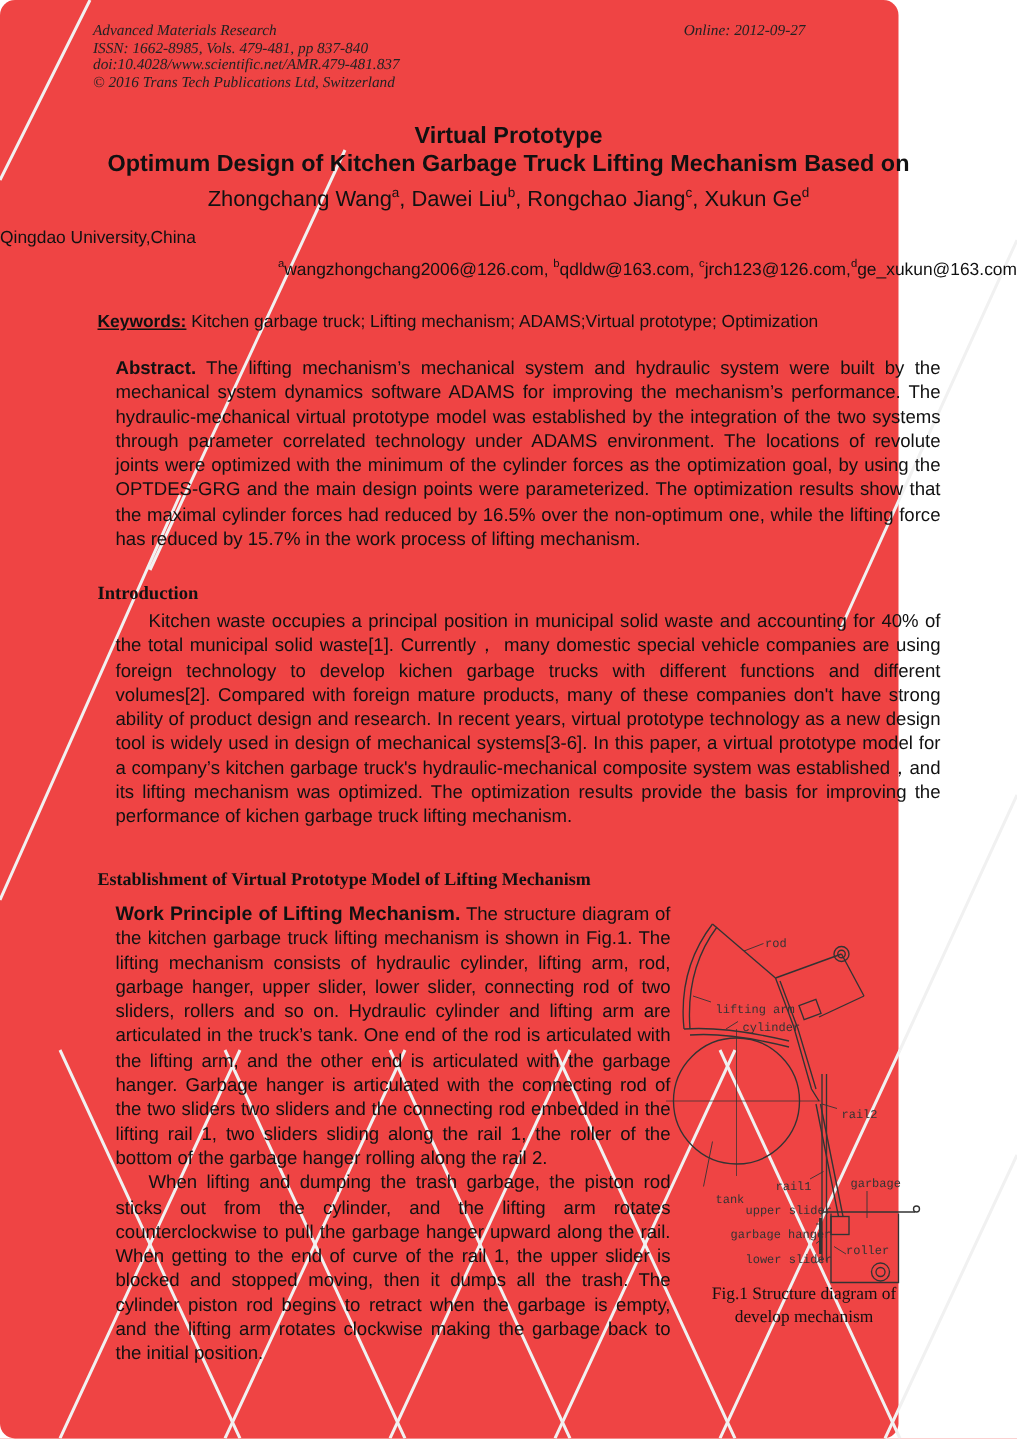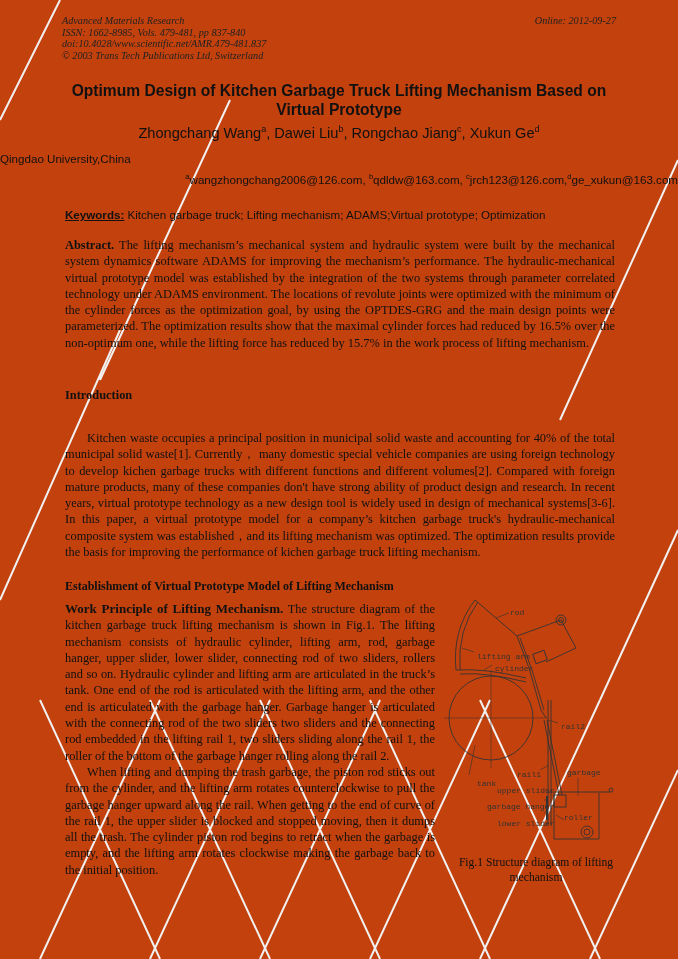--- a/index.html
+++ b/index.html
@@ -1,38 +1,38 @@
 <!DOCTYPE html>
 <html><head>
 <meta charset="utf-8">
 <style>
   html, body { margin: 0; padding: 0; background: #ffffff; }
   body { width: 678px; height: 959px; position: relative; overflow: hidden; color: #111; }
-  .page { position: absolute; left: 0; top: 0; width: 678px; height: 959px; background: #c2410c; }
+  .page { position: absolute; left: 0; top: 0; width: 599px; height: 959px; background: #ef4444; border-radius: 10px; }
   .hdr { position: absolute; font-family: "Liberation Serif", serif; font-style: italic; font-size: 10.2px; line-height: 11.5px; color: #222; }
   .hdr-left { left: 62px; top: 15px; }
   .hdr-right { right: 62px; top: 15px; }
   .title { position: absolute; left: 40px; width: 598px; top: 81px; text-align: center; font-family: "Liberation Sans", sans-serif; font-weight: bold; font-size: 15.6px; line-height: 19px; color: #111; }
   .authors { position: absolute; left: 0; width: 678px; top: 124px; text-align: center; font-family: Liberation Sans, sans-serif; font-size: 14.6px; line-height: 18px; }
   .authors sup { font-size: 9px; vertical-align: 6px; line-height: 0; }
   .affil { position: absolute; left: 0; width: 678px; top: 152px; text-align: left; font-family: "Liberation Sans", sans-serif; font-size: 11.6px; line-height: 14px; }
   .emails { position: absolute; left: 0; width: 678px; top: 173px; text-align: right; font-family: "Liberation Sans", sans-serif; font-size: 11.6px; line-height: 14px; }
   .emails sup { font-size: 7.5px; vertical-align: 5px; line-height: 0; }
   .keywords { position: absolute; left: 65px; width: 560px; top: 208px; font-family: "Liberation Sans", sans-serif; font-size: 11.6px; line-height: 14px; }
   .keywords b { font-weight: bold; text-decoration: underline; }
-  .body-text { font-family: Liberation Serif, serif; font-size: 12.4px; line-height: 16.3px; text-align: justify; color: #111; }
+  .body-text { font-family: Liberation Sans, sans-serif; font-size: 12.4px; line-height: 16.3px; text-align: justify; color: #111; margin-left: 12px; }
   .abstract { position: absolute; left: 65px; width: 550px; top: 237px; }
   .sec-head { position: absolute; font-family: "Liberation Serif", serif; font-weight: bold; font-size: 12.4px; line-height: 16px; text-align: center; }
   .intro-head { left: 65px; top: 387px; }
-  .intro { position: absolute; left: 65px; width: 550px; top: 430px; }
+  .intro { position: absolute; left: 65px; width: 550px; top: 406px; }
   .intro .indent { display: inline-block; width: 22px; }
   .est-head { left: 65px; top: 578px; font-size: 12px; }
   .work { position: absolute; left: 65px; width: 370px; top: 601px; }
   .work .indent { display: inline-block; width: 22px; }
-  .fig { position: absolute; left: 444px; top: 590px; width: 196px; height: 250px; }
+  .fig { position: absolute; left: 444px; top: 606px; width: 196px; height: 250px; }
   .fig svg text { font-family: "Liberation Mono", monospace; font-size: 8px; fill: #333; }
   .caption { position: absolute; left: 456px; width: 160px; top: 856px; text-align: center; font-family: "Liberation Serif", serif; font-size: 11.6px; line-height: 14.5px; }
   .caption b { font-weight: normal; }
   .wm { position: absolute; left: 0; top: 0; width: 678px; height: 959px; pointer-events: none; }
 </style>
 </head>
 <body>
 
 <div class="page">
 
@@ -41,27 +41,27 @@
       <path d="M0 120 L60 0 M40 959 L160 700 M150 959 L270 700 M260 959 L380 700 M370 959 L490 700 M480 959 L600 700 M590 959 L678 770"></path>
       <path d="M160 959 L40 700 M270 959 L150 700 M380 959 L260 700 M490 959 L370 700 M600 959 L480 700"></path>
       <path d="M0 600 L120 330 M100 380 L230 100 M560 420 L678 160 M600 700 L678 530"></path>
     </g>
   </svg>
 
   <div class="hdr hdr-left">
     <div>Advanced Materials Research</div>
     <div>ISSN: 1662-8985, Vols. 479-481, pp 837-840</div>
     <div>doi:10.4028/www.scientific.net/AMR.479-481.837</div>
-    <div>© 2003 Trans Tech Publications Ltd, Switzerland</div>
+    <div>© 2016 Trans Tech Publications Ltd, Switzerland</div>
   </div>
   <div class="hdr hdr-right">Online: 2012-09-27</div>
 
   <div class="title">
+    <div>Virtual Prototype</div>
     <div>Optimum Design of Kitchen Garbage Truck Lifting Mechanism Based on</div>
-    <div>Virtual Prototype</div>
   </div>
 
   <div class="authors">
     <span>Zhongchang Wang</span><sup>a</sup><span>, </span><span>Dawei Liu</span><sup>b</sup><span>, </span><span>Rongchao Jiang</span><sup>c</sup><span>, </span><span>Xukun Ge</span><sup>d</sup>
   </div>
 
   <div class="affil">Qingdao University,China</div>
 
   <div class="emails">
     <sup>a</sup><span>wangzhongchang2006@126.com, </span><sup>b</sup><span>qdldw@163.com, </span><sup>c</sup><span>jrch123@126.com,</span><sup>d</sup><span>ge_xukun@163.com</span>
@@ -145,16 +145,16 @@
       <text x="73" y="187">rail1</text>
       <text x="33" y="196">tank</text>
       <text x="123" y="185">garbage</text>
       <text x="53" y="203">upper slider</text>
       <text x="43" y="219">garbage hanger</text>
       <text x="120" y="230">roller</text>
       <text x="53" y="236">lower slider</text>
     </svg>
   </div>
   <div class="caption">
-    <b>Fig.1</b><span> Structure diagram of lifting mechanism</span>
+    <b>Fig.1</b><span> Structure diagram of develop mechanism</span>
   </div>
 
 </div>
 
 </body></html>

